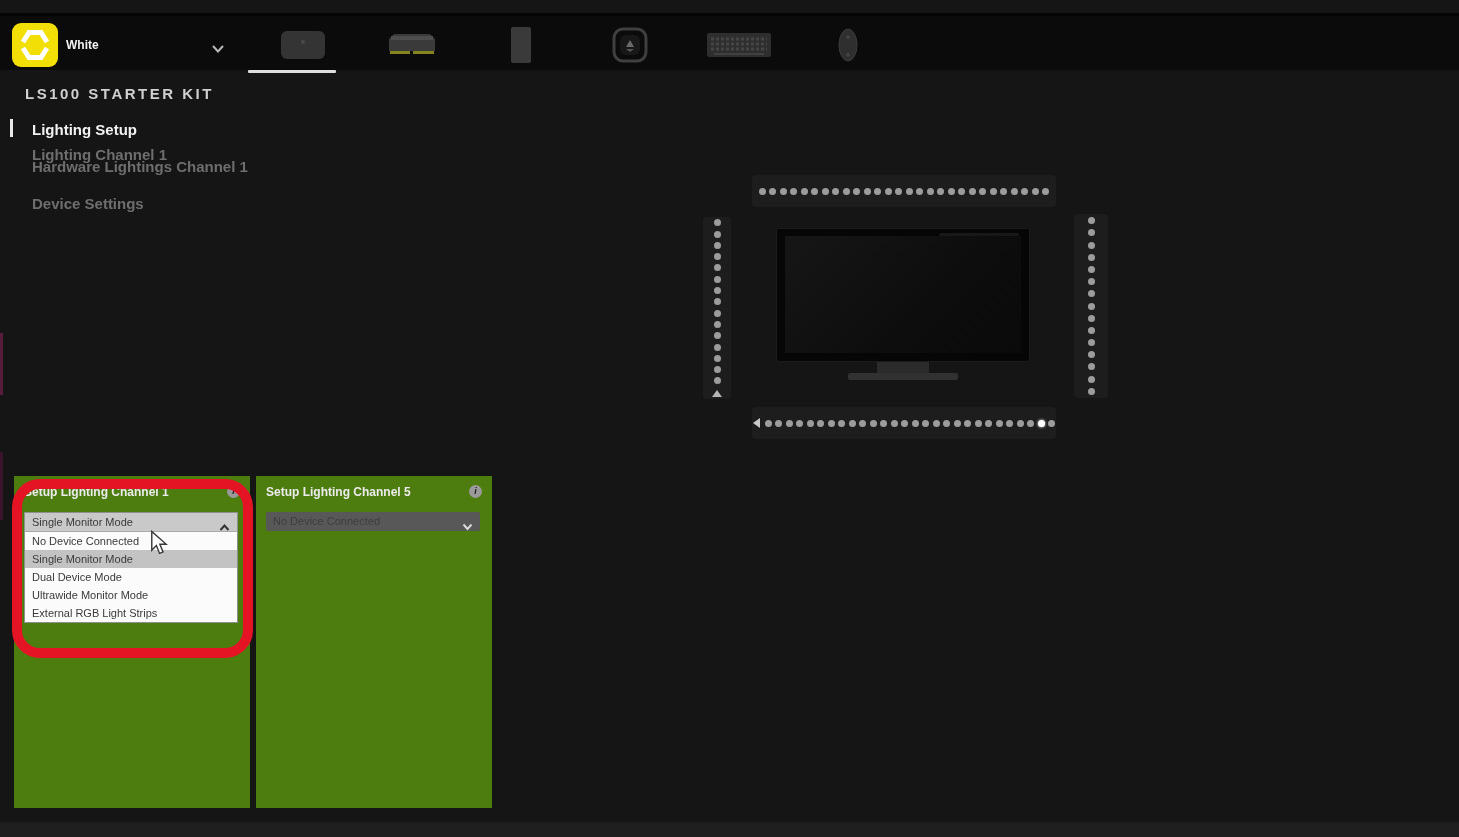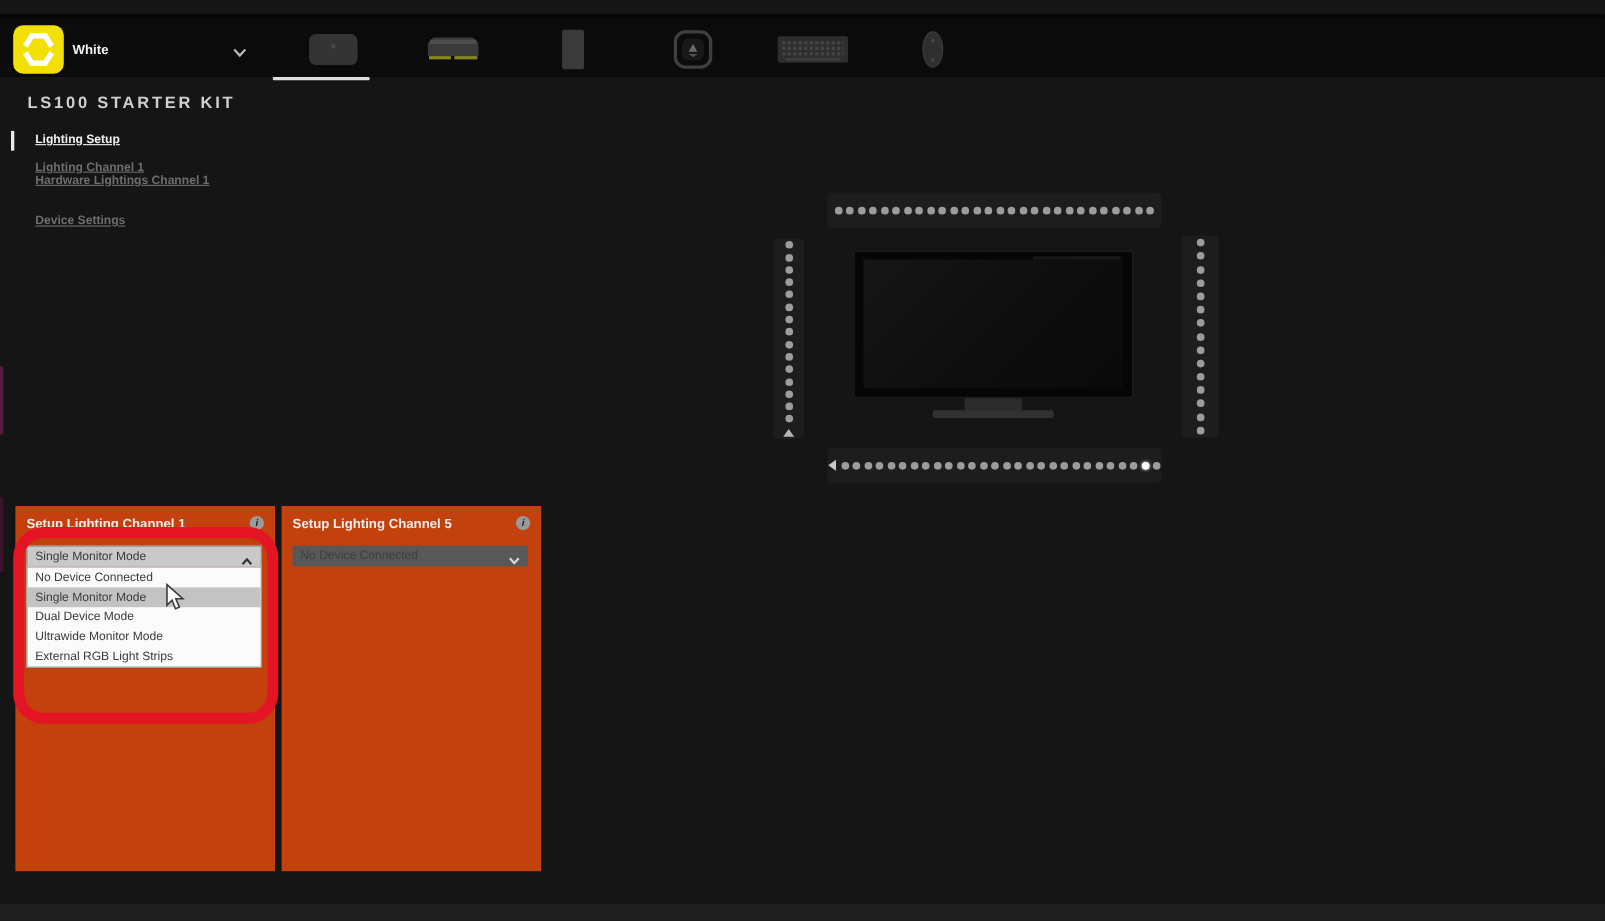--- a/index.html
+++ b/index.html
@@ -11,21 +11,21 @@
   .topbar { position:absolute; left:0; top:0; width:1459px; height:57px; background:#0b0b0b; border-top:3px solid #050505;margin-top:13px; }
   .logo { position:absolute; left:12px; top:7px; width:46px; height:44px; background:#f2df05; border-radius:9px; }
   .profile-name { position:absolute; left:66px; top:22px; color:#f2f2f2; font-size:12px; font-weight:bold; }
   .profile-chevron { position:absolute; left:211px; top:24px; }
   .tabs { position:absolute; left:248px; top:0; height:57px; display:flex; }
   .tab { width:109px; height:57px; display:flex; align-items:center; justify-content:center; position:relative; }
   .tab-underline { position:absolute; left:0px; bottom:0px; width:88px; height:3px; background:#dedede; border-radius:1px; }
 
   
   .sidebar-title { position:absolute; left:25px; top:85px; color:#d0d0d0; font-size:15px; font-weight:bold; letter-spacing:2.5px; }
-  .nav-item { position:absolute; left:32px; color:#6e6e6e; font-size:11px; font-weight:bold; cursor:default;text-decoration:underline; }
+  .nav-item { position:absolute; left:32px; color:#6e6e6e; font-size:15px; font-weight:bold; cursor:default; }
   .nav-item.active { color:#f2f2f2; }
   .nav-indicator { position:absolute; left:10px; top:119px; width:3px; height:18px; background:#e9e9e9; }
 
   
   .strip { position:absolute; background:#1d1d1d; border-radius:4px; display:flex; align-items:center; }
   .strip-top    { left:752px; top:175px; width:304px; height:32px; justify-content:center; gap:3.5px; }
   .strip-bottom { left:752px; top:407px; width:304px; height:32px; justify-content:center; gap:3.5px; }
   .strip-left   { left:703px; top:217px; width:28px; height:182px; flex-direction:column; justify-content:center; gap:4.3px; }
   .strip-right  { left:1074px; top:214px; width:34px; height:184px; flex-direction:column; justify-content:center; gap:5.2px; }
   .dot { width:7px; height:7px; border-radius:50%; background:#9c9c9c; flex:0 0 auto; }
@@ -35,21 +35,21 @@
   .tri-up   { border-left:5px solid transparent; border-right:5px solid transparent; border-bottom:7px solid #b5b5b5; margin-top:1px; }
   .monitor-bezel { position:absolute; left:776px; top:228px; width:254px; height:134px; background:#060606;
                    border-radius:3px; border:1px solid #1c1c1c; }
   .monitor-screen { position:absolute; left:8px; top:7px; right:8px; bottom:8px;
                     background:linear-gradient(135deg,#161616 0%,#0d0d0d 60%,#0a0a0a 100%); }
   .monitor-glint { position:absolute; right:10px; top:4px; width:80px; height:4px; background:#2a2a2a; border-radius:2px; opacity:.5; }
   .monitor-neck { position:absolute; left:877px; top:362px; width:52px; height:11px; background:#2b2b2b; }
   .monitor-base { position:absolute; left:848px; top:373px; width:110px; height:7px; background:#313131; border-radius:2px; }
 
   
-  .panel { position:absolute; top:460px; width:236px; height:332px; background:#c2410c; }
+  .panel { position:absolute; top:476px; width:236px; height:332px; background:#4d7c0f; }
   .panel-1 { left:14px; }
   .panel-2 { left:256px; }
   .panel-title { position:absolute; left:10px; top:9px; color:#ececec; font-size:12px; font-weight:bold; }
   .info-icon { position:absolute; right:10px; top:9px; width:13px; height:13px; border-radius:50%;
                background:#9a9a9a; color:#1a1a1a; font-size:9px; font-weight:bold; font-style:italic;
                display:flex; align-items:center; justify-content:center; line-height:1; }
   .dd-header { position:absolute; left:10px; top:36px; width:214px; height:19px; background:#c9c9c9;
                color:#393939; font-size:11px; line-height:19px; padding-left:7px; border:1px solid #8f8f8f; border-bottom:none; }
   .dd-header .chev { position:absolute; right:7px; top:6px; }
   .dd-list { position:absolute; left:10px; top:55px; width:214px; background:#fbfbfb;

